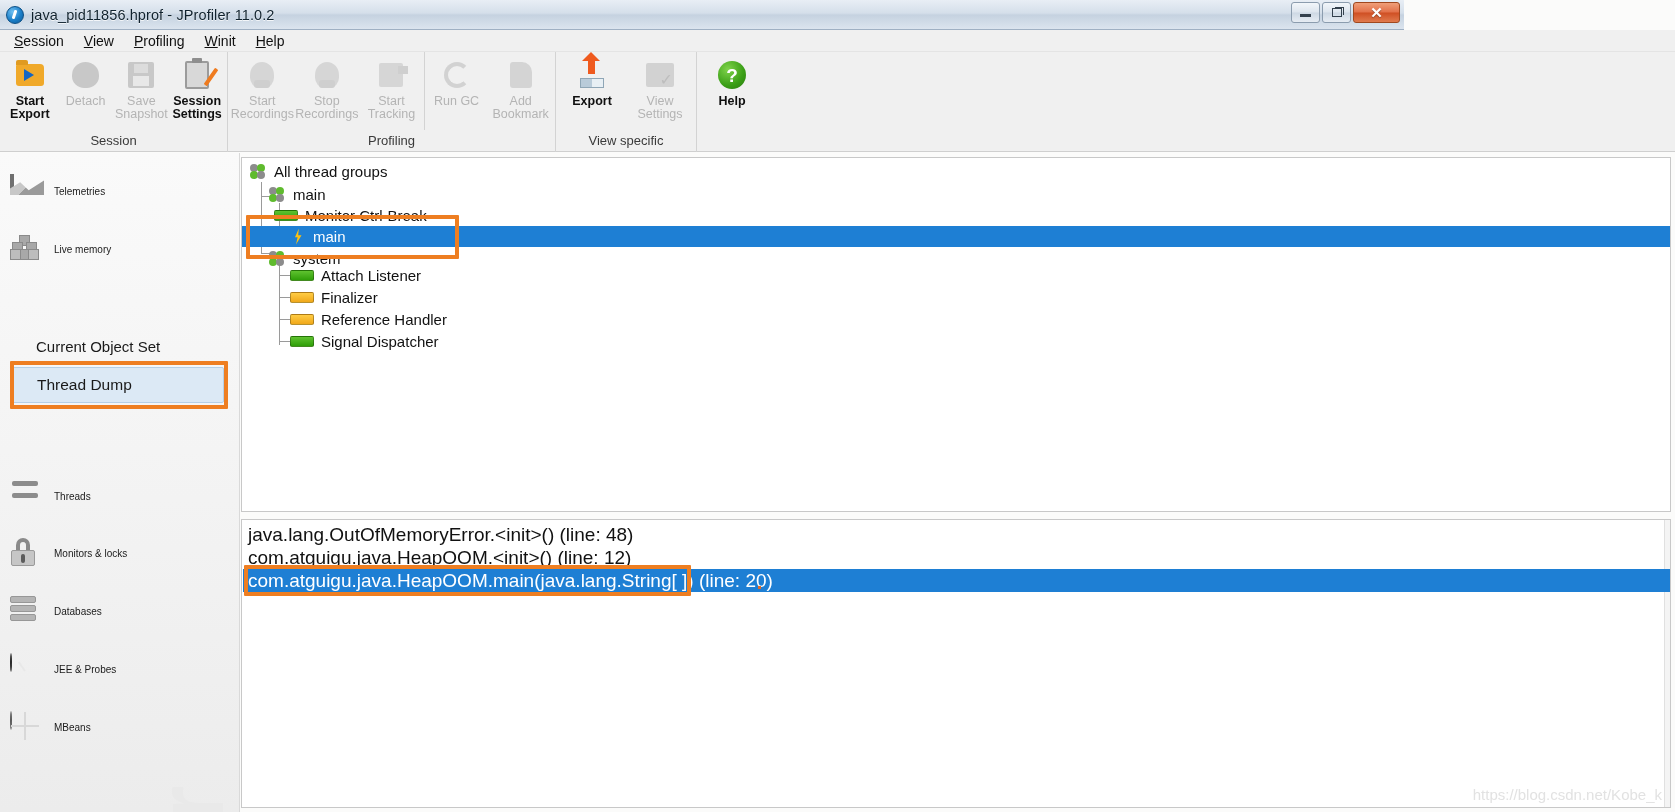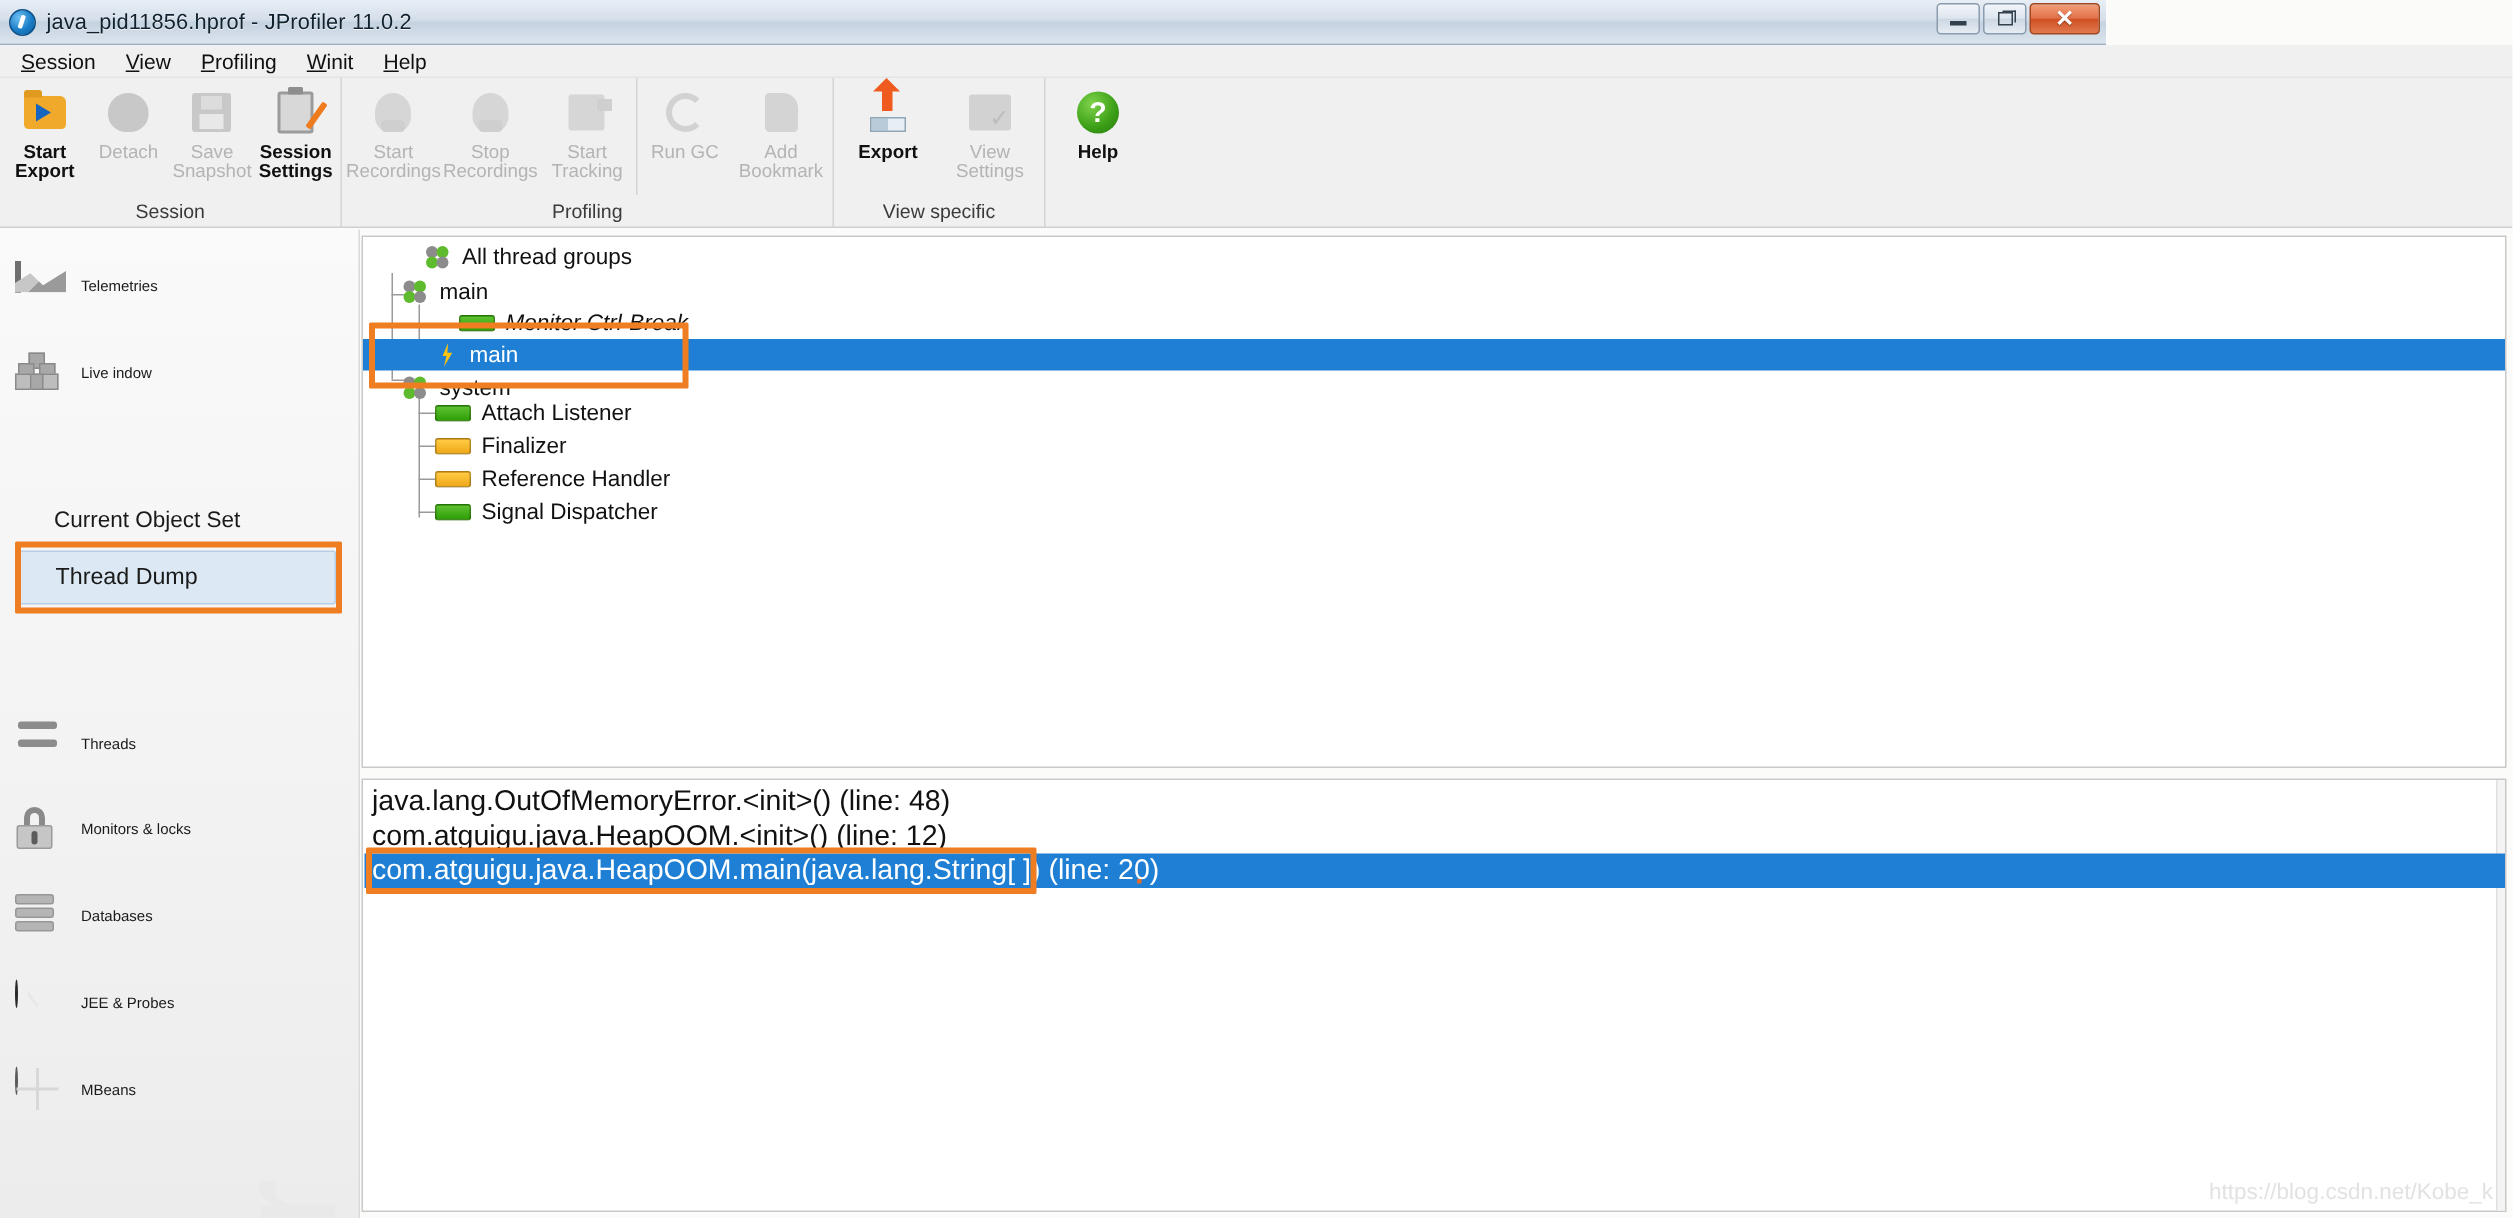--- a/index.html
+++ b/index.html
@@ -415,21 +415,21 @@
   <div class="sidebar">
     <div class="watermark-side">rofiler</div>
 
     <div class="side-item" style="top:16px">
       <span class="sicon"><span class="ic-tele"></span></span>
       <span class="side-label">Telemetries</span>
     </div>
 
     <div class="side-item" style="top:74px">
       <span class="sicon"><span class="ic-mem"><i></i><i></i><i></i><i></i><i></i><i></i></span></span>
-      <span class="side-label">Live indow</span>
+      <span class="side-label">Live memory</span>
     </div>
 
 
     <div class="side-sub" style="top:185px">Current Object Set</div>
 
     <div class="side-selected" style="top:214px">
       <span class="side-label">Thread Dump</span>
     </div>
     <div class="orange-box" style="left:10px; top:208px; width:218px; height:48px;"></div>
 
@@ -469,41 +469,41 @@
       <div class="tline" style="left:19px; top:95px; width:14px; height:1px;"></div>
       <div class="tline" style="left:37px; top:45px; width:1px; height:38px;"></div>
       <div class="tline" style="left:37px; top:59px; width:14px; height:1px;"></div>
       <div class="tline" style="left:37px; top:82px; width:14px; height:1px;"></div>
       <div class="tline" style="left:37px; top:102px; width:1px; height:85px;"></div>
       <div class="tline" style="left:37px; top:117px; width:14px; height:1px;"></div>
       <div class="tline" style="left:37px; top:139px; width:14px; height:1px;"></div>
       <div class="tline" style="left:37px; top:161px; width:14px; height:1px;"></div>
       <div class="tline" style="left:37px; top:183px; width:14px; height:1px;"></div>
 
-      <div class="tree-row" style="left:8px; top:3px;margin-left:34px;">
+      <div class="tree-row" style="left:8px; top:3px;">
         <span class="tg-icon">
             <i></i>
             <i></i>
             <i></i>
             <i></i>
           </span>
         <span class="t-label">All thread groups</span>
       </div>
 
       <div class="tree-row" style="left:27px; top:26px;">
         <span class="tg-icon">
             <i></i>
             <i></i>
             <i></i>
             <i></i>
           </span>
         <span class="t-label">main</span>
       </div>
 
-      <div class="tree-row" style="left:64px; top:47px;font-style:italic;">
+      <div class="tree-row" style="left:32px; top:47px;">
         <span class="th-bar green"></span>
         <span class="t-label">Monitor Ctrl-Break</span>
       </div>
 
       <div class="tree-row selected" style="top:68px;">
         <span style="width:48px; display:inline-block;"></span>
         <span class="bolt"></span>
         <span class="t-label">main</span>
       </div>
 

